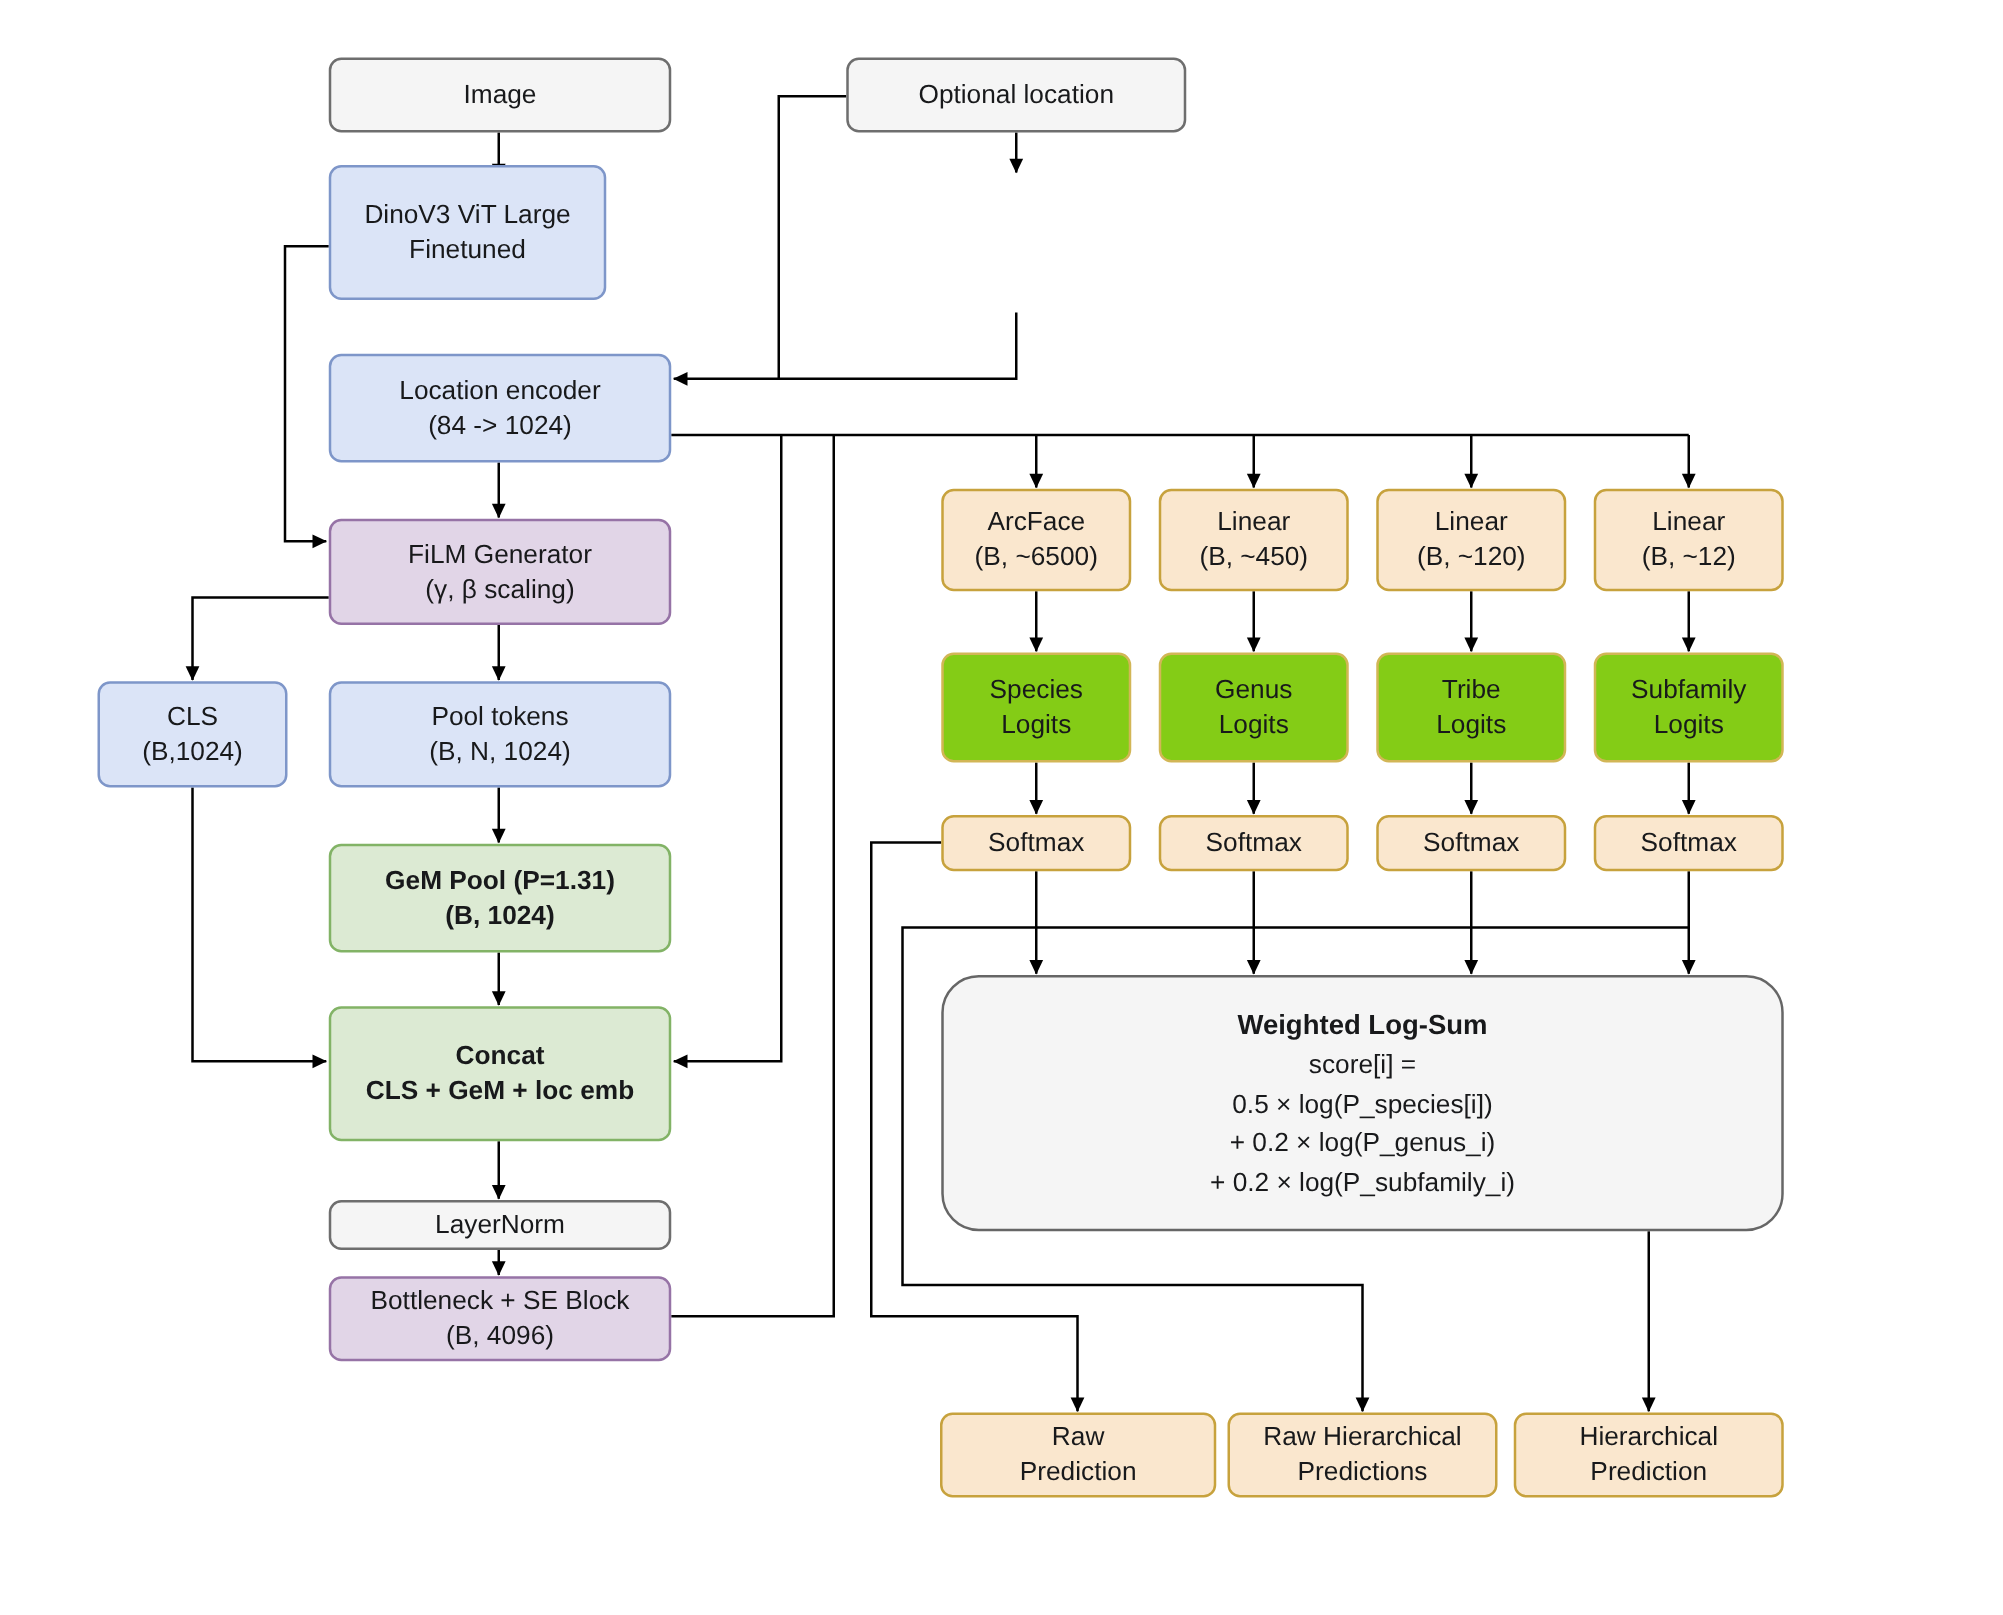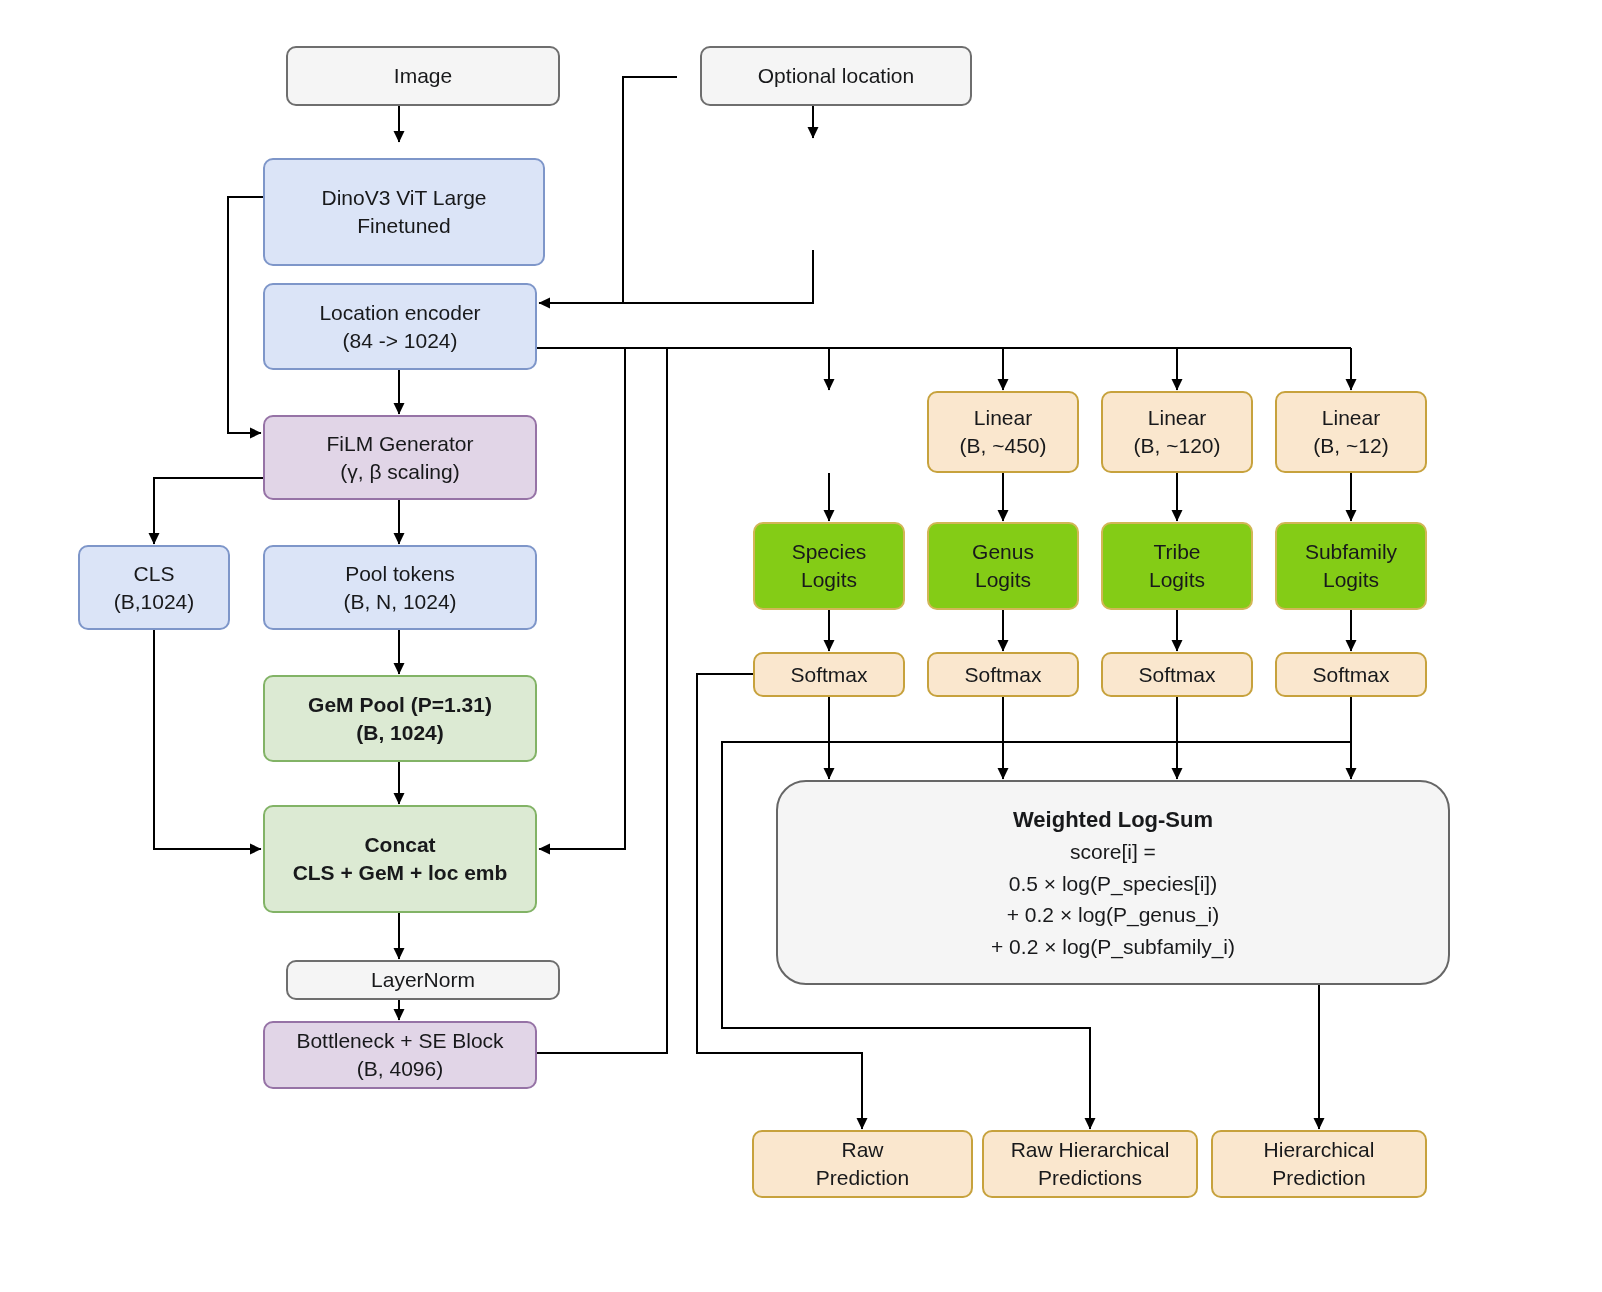--- a/index.html
+++ b/index.html
@@ -11,21 +11,21 @@
     overflow:hidden;
   }
   #edges{position:absolute;left:0;top:0;z-index:0;}
   .box{
     position:absolute;box-sizing:border-box;z-index:1;
     border:2px solid #666;border-radius:10px;
     display:flex;flex-direction:column;align-items:center;justify-content:center;
     text-align:center;font-size:21px;line-height:1.33;color:#18191b;
     background:#f5f5f5;
   }
-  .c-gray  {background:#f5f5f5;border-color:#6e6e6e;margin-left:23px;}
+  .c-gray  {background:#f5f5f5;border-color:#6e6e6e;}
   .c-blue  {background:#dbe4f7;border-color:#7e96c9;}
   .c-purple{background:#e1d5e7;border-color:#9673a6;}
   .c-green {background:#dcead3;border-color:#82b366;font-weight:bold;}
   .c-orange{background:#fae7ce;border-color:#c7a23d;}
   .c-yellow{background:#84cc16;border-color:#d2b656;}
   .weighted{border-radius:30px;line-height:1.5;border-color:#666;}
   .bold{font-weight:bold;font-size:22px;}
   svg path{fill:none;stroke:#000;stroke-width:2px;}
 </style>
 </head>
@@ -81,21 +81,21 @@
     <path d="M753 674 H697 V1053 H862 V1129" marker-end="url(#arr)"></path>
     <path d="M1351 742 H722 V1028 H1090 V1129" marker-end="url(#arr)"></path>
 
     <path d="M1319 985 V1129" marker-end="url(#arr)"></path>
   </svg>
 
   <div class="box c-gray" style="left:263px;top:46px;width:274px;height:60px">
     <span>Image</span>
   </div>
 
-  <div class="box c-blue" style="left:263px;top:158px;width:282px;height:108px">
+  <div class="box c-blue" style="left:263px;top:132px;width:222px;height:108px">
     <span>DinoV3 ViT Large</span>
     <span>Finetuned</span>
   </div>
 
   <div class="box c-blue" style="left:263px;top:283px;width:274px;height:87px">
     <span>Location encoder</span>
     <span>(84 -&gt; 1024)</span>
   </div>
 
   <div class="box c-purple" style="left:263px;top:415px;width:274px;height:85px">
@@ -130,20 +130,24 @@
   <div class="box c-purple" style="left:263px;top:1021px;width:274px;height:68px">
     <span>Bottleneck + SE Block</span>
     <span>(B, 4096)</span>
   </div>
 
   <div class="box c-gray" style="left:677px;top:46px;width:272px;height:60px">
     <span>Optional location</span>
   </div>
 
 
+  <div class="box c-orange" style="left:753px;top:391px;width:152px;height:82px">
+    <span>ArcFace</span>
+    <span>(B, ~6500)</span>
+  </div>
   <div class="box c-orange" style="left:927px;top:391px;width:152px;height:82px">
     <span>Linear</span>
     <span>(B, ~450)</span>
   </div>
   <div class="box c-orange" style="left:1101px;top:391px;width:152px;height:82px">
     <span>Linear</span>
     <span>(B, ~120)</span>
   </div>
   <div class="box c-orange" style="left:1275px;top:391px;width:152px;height:82px">
     <span>Linear</span>

